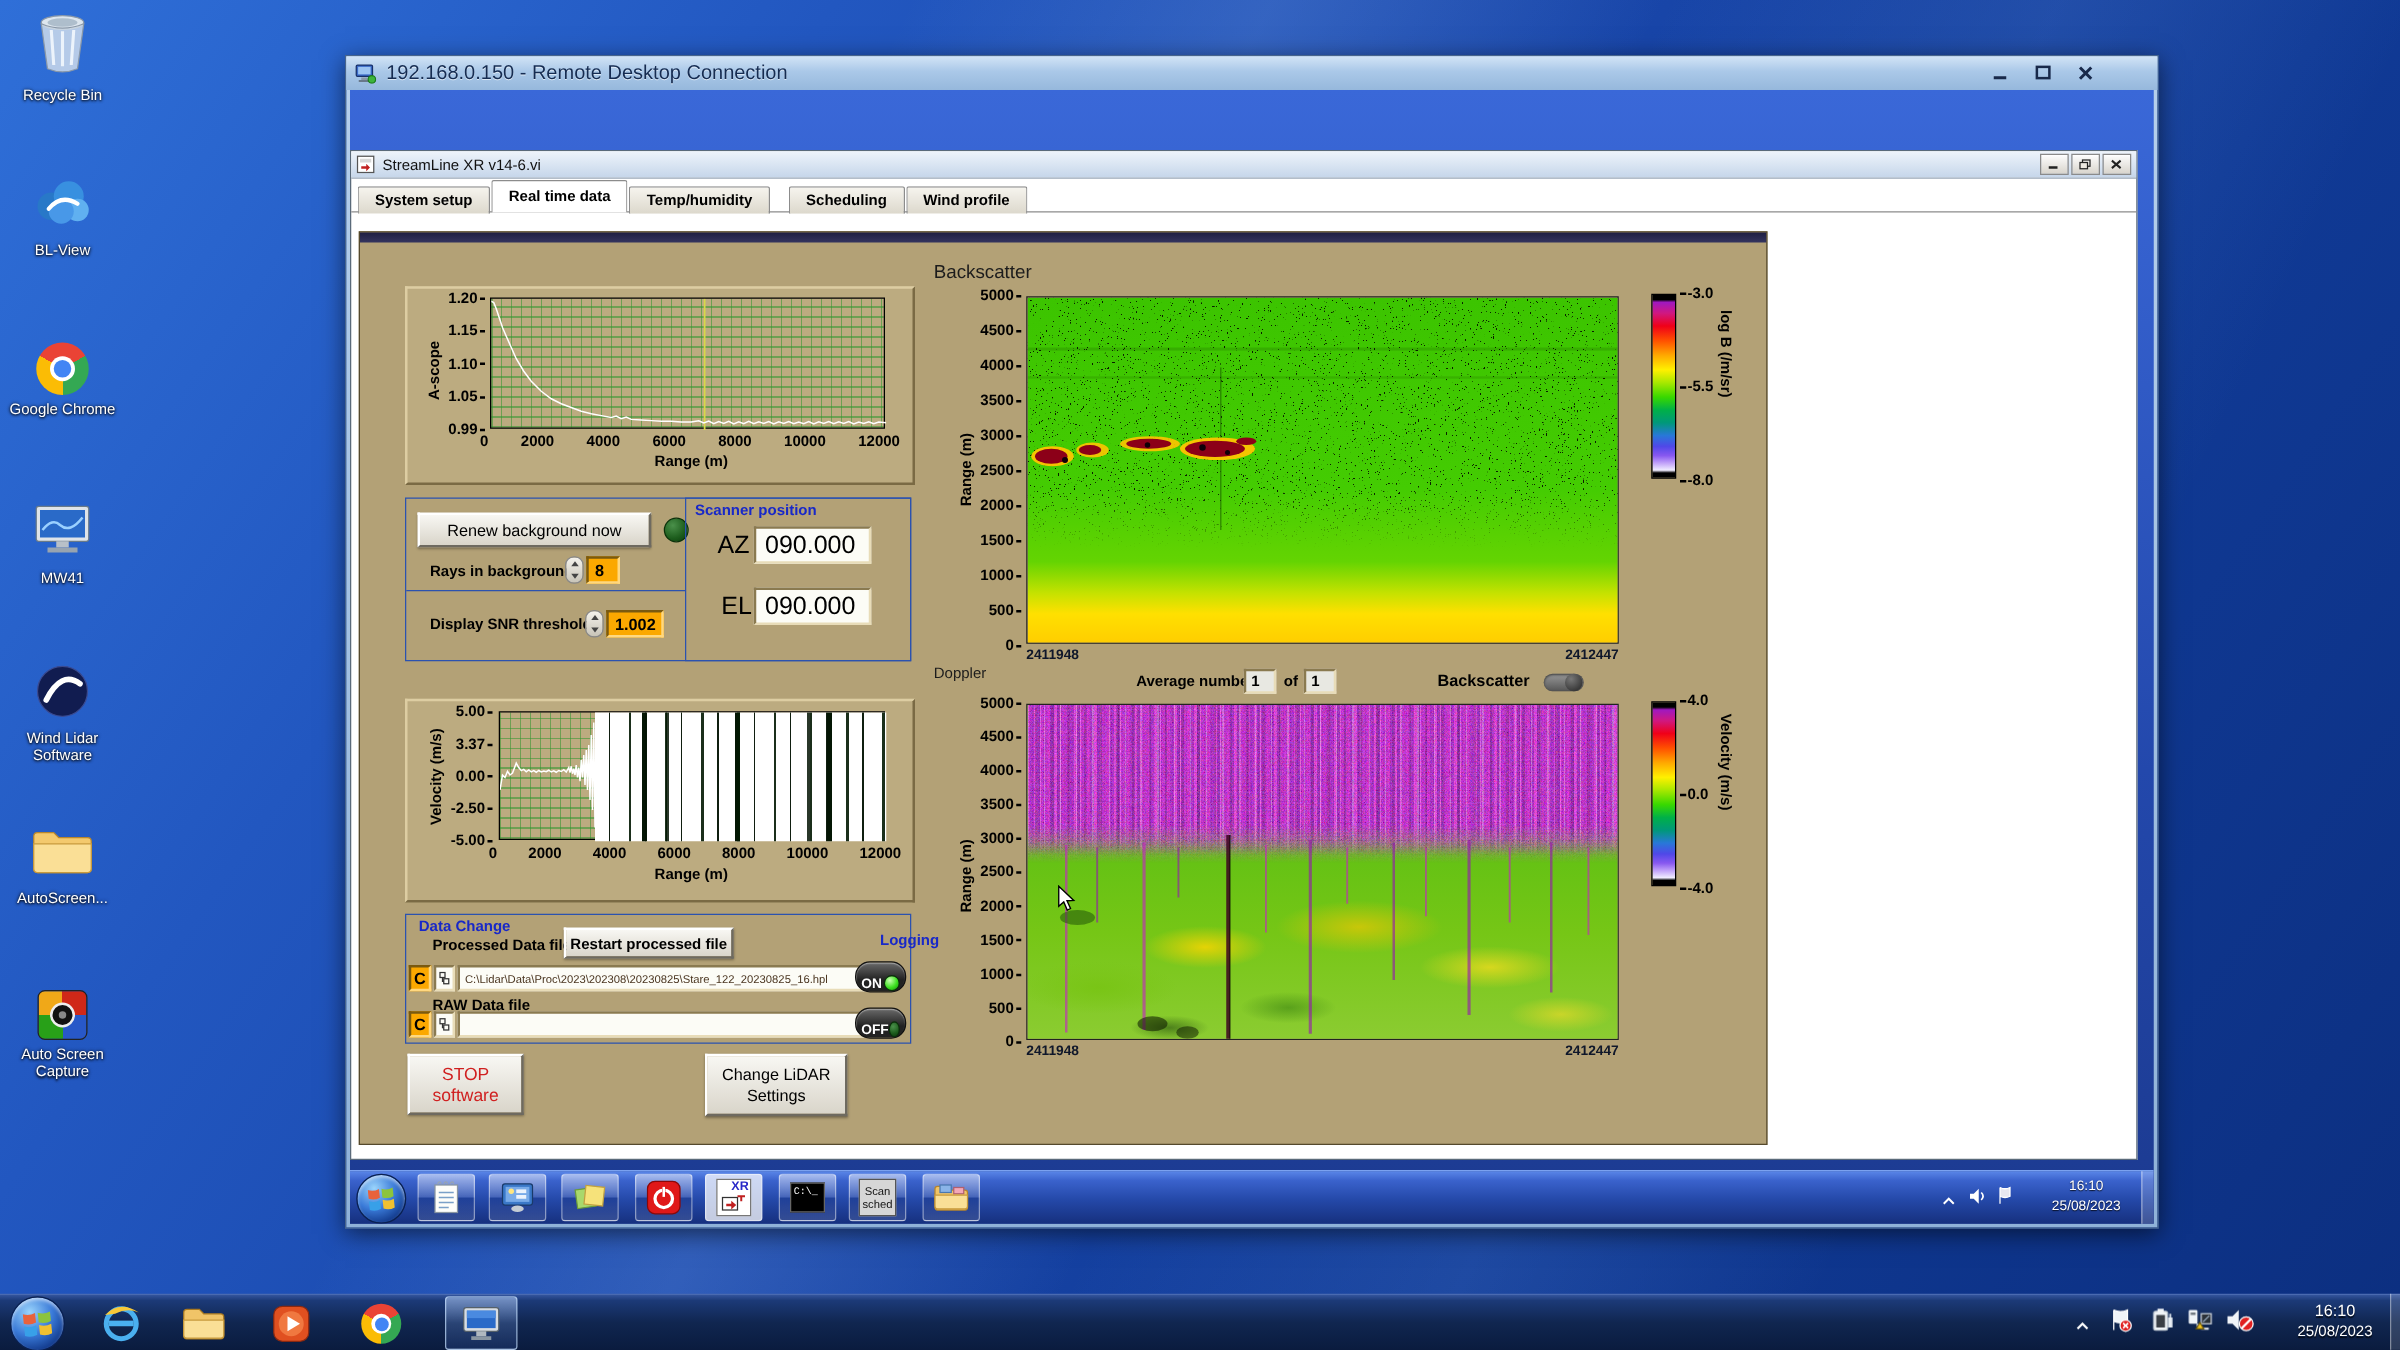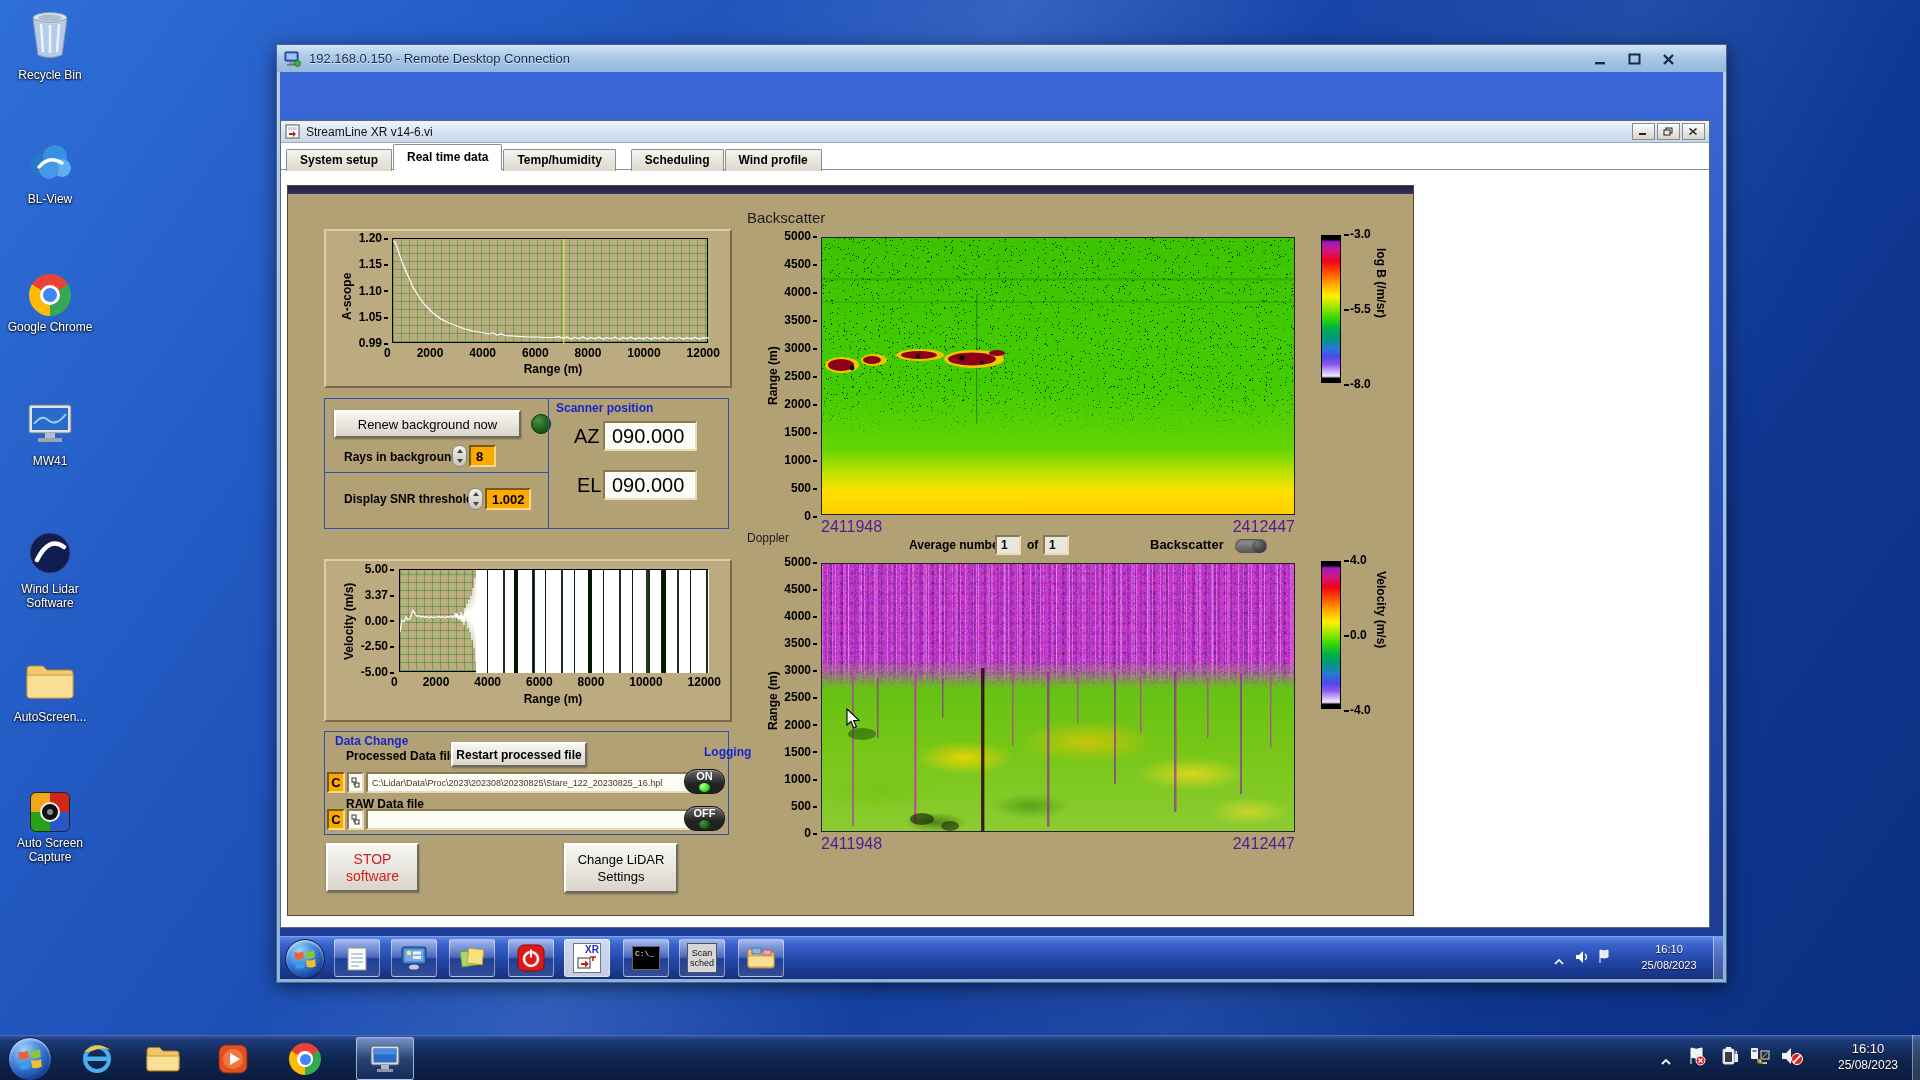--- a/index.html
+++ b/index.html
@@ -12,21 +12,21 @@
     background:linear-gradient(115deg,rgba(255,255,255,0) 30%,rgba(160,200,255,.18) 42%,rgba(255,255,255,0) 55%,rgba(140,190,255,.12) 68%,rgba(255,255,255,0) 80%);}
   .dicol .ditem{position:absolute;left:2px;width:96px;display:flex;flex-direction:column;align-items:center;}
   .dlabel{margin-top:4px;font-size:12px;color:#fff;text-align:center;line-height:14px;
     text-shadow:0 1px 2px rgba(0,0,0,.95),0 0 3px rgba(0,0,0,.8);max-width:86px;}
   
   .rdp{left:276px;top:44px;width:1449px;height:937px;
     background:linear-gradient(#b6d0ec,#8fb2d8);border:1px solid #48658c;
     box-shadow:0 4px 18px rgba(0,0,0,.55);}
   .rdp-tb{left:0;top:0;width:100%;height:27px;
     background:linear-gradient(#d2e4f6,#aac8e8 45%,#96b8dc);display:flex;align-items:center;}
-  .rdp-title{font-size:13px;color:#152c52;margin-left:8px;text-shadow:0 1px 0 rgba(255,255,255,.6);}
+  .rdp-title{font-size:16px;color:#152c52;margin-left:8px;text-shadow:0 1px 0 rgba(255,255,255,.6);}
   .winbtn{width:16px;height:14px;display:inline-block;}
   .rdp-client{left:3px;top:27px;width:1443px;height:907px;
     background:linear-gradient(180deg,#3a68d8,#2348ac 60%,#1c3a90);overflow:hidden;}
   
   .appwin{left:0px;top:6px;width:1430px;height:808px;background:#fff;border:1px solid #5a6a7a;box-sizing:border-box;margin-top:42px;}
   .app-tb{left:0;top:0;width:100%;height:21px;
     background:linear-gradient(#eef4fb,#c6d6ea);border-bottom:1px solid #9aa8b8;display:flex;align-items:center;}
   .app-title{font-size:12px;color:#111;margin-left:6px;}
   .clsbtn{width:21px;height:15px;background:linear-gradient(#fdfdfd,#d8d4cc);
     border:1px solid #8a8a8a;box-shadow:inset 0 1px 0 #fff;display:inline-flex;align-items:center;justify-content:center;margin-left:2px;}
@@ -58,33 +58,33 @@
     box-shadow:0 1px 2px rgba(0,0,0,.35);display:flex;align-items:center;justify-content:center;box-sizing:border-box;cursor:pointer;}
   .orangefield{background:#fba800;border:2px solid;border-color:#7a5a10 #ffd880 #ffd880 #7a5a10;box-sizing:border-box;
     font-size:13px;font-weight:bold;color:#000;display:flex;align-items:center;padding-left:5px;}
   .whitefield{background:#fcfcf6;border:2px solid;border-color:#8a7a50 #e8dcb8 #e8dcb8 #8a7a50;box-sizing:border-box;
     color:#000;display:flex;align-items:center;}
   .spinner{width:15px;height:22px;background:linear-gradient(#f4f2ec,#c8c4b8);border:1px solid #888;border-radius:7px;
     box-sizing:border-box;display:flex;flex-direction:column;align-items:center;justify-content:space-around;}
   .spup{width:0;height:0;border-left:3px solid transparent;border-right:3px solid transparent;border-bottom:4px solid #444;}
   .spdn{width:0;height:0;border-left:3px solid transparent;border-right:3px solid transparent;border-top:4px solid #444;}
   .toggle{border-radius:12px;background:linear-gradient(#6a6a6a,#222 60%);border:1px solid #111;
-    box-shadow:inset 0 1px 1px rgba(255,255,255,.4);display:flex;align-items:center;justify-content:space-between;
-    padding:0 4px;box-sizing:border-box;cursor:pointer;flex-direction:column;}
+    box-shadow:inset 0 1px 1px rgba(255,255,255,.4);display:flex;align-items:flex-end;justify-content:space-between;
+    padding:0 4px;box-sizing:border-box;cursor:pointer;}
   .toggle .tlabel{color:#fff;font-size:11px;font-weight:bold;}
   .led{width:13px;height:13px;border-radius:50%;border:1px solid #0a300a;}
   .ledon{background:radial-gradient(circle at 35% 30%,#c8ffb0,#3ce020 55%,#148808);} 
   .ledoff{background:radial-gradient(circle at 35% 30%,#4a904a,#1c5c1c 60%,#0c380c);}
   .cbar{border:1px solid #000;box-sizing:border-box;
     background:linear-gradient(180deg,#000 0%,#000 2.5%,#a018c0 4%,#d01880 10%,#f00018 17%,#ff5000 25%,#ffa800 33%,#fff000 41%,#a8e800 48%,#38d800 56%,#00b048 63%,#00987a 70%,#2878d8 77%,#5048e8 83%,#8858f0 88%,#c0a0f8 92%,#f0ecff 96%,#000 97.5%,#000 100%);}
   .cticks{display:flex;flex-direction:column;justify-content:space-between;}
   .cticks span{font-size:12px;font-weight:bold;color:#000;white-space:nowrap;}
   .cticks span::before{content:'';display:inline-block;width:5px;height:2px;background:#000;margin-right:1px;vertical-align:middle;}
   .hm{border:1px solid #222;box-sizing:border-box;overflow:hidden;}
-  .xlabrow{display:flex;justify-content:space-between;font-size:16px;font-weight:normal;color:#4c1d95;}
+  .xlabrow{display:flex;justify-content:space-between;font-size:11px;font-weight:bold;color:#0f172a;}
   
   .dpmag{left:0;top:0;width:474px;height:120px;
     background:
      repeating-linear-gradient(90deg,rgba(255,255,255,.45) 0 1px,transparent 1px 6px,rgba(60,0,90,.5) 6px 8px,transparent 8px 13px),
      repeating-linear-gradient(90deg,#d01ad0 0 2px,#9614c0 2px 5px,#ee3ce2 5px 8px,#7c10a8 8px 10px,#ff6af2 10px 11px,#b818cc 11px 16px);
     -webkit-mask-image:linear-gradient(180deg,#000 0%,#000 80%,transparent 100%);
     mask-image:linear-gradient(180deg,#000 0%,#000 80%,transparent 100%);}
   .dpbase{left:0;top:0;width:474px;height:269px;background:
      radial-gradient(70px 24px at 30% 72%,rgba(255,214,0,.8),transparent 70%),
      radial-gradient(95px 30px at 56% 66%,rgba(255,200,0,.6),transparent 70%),

